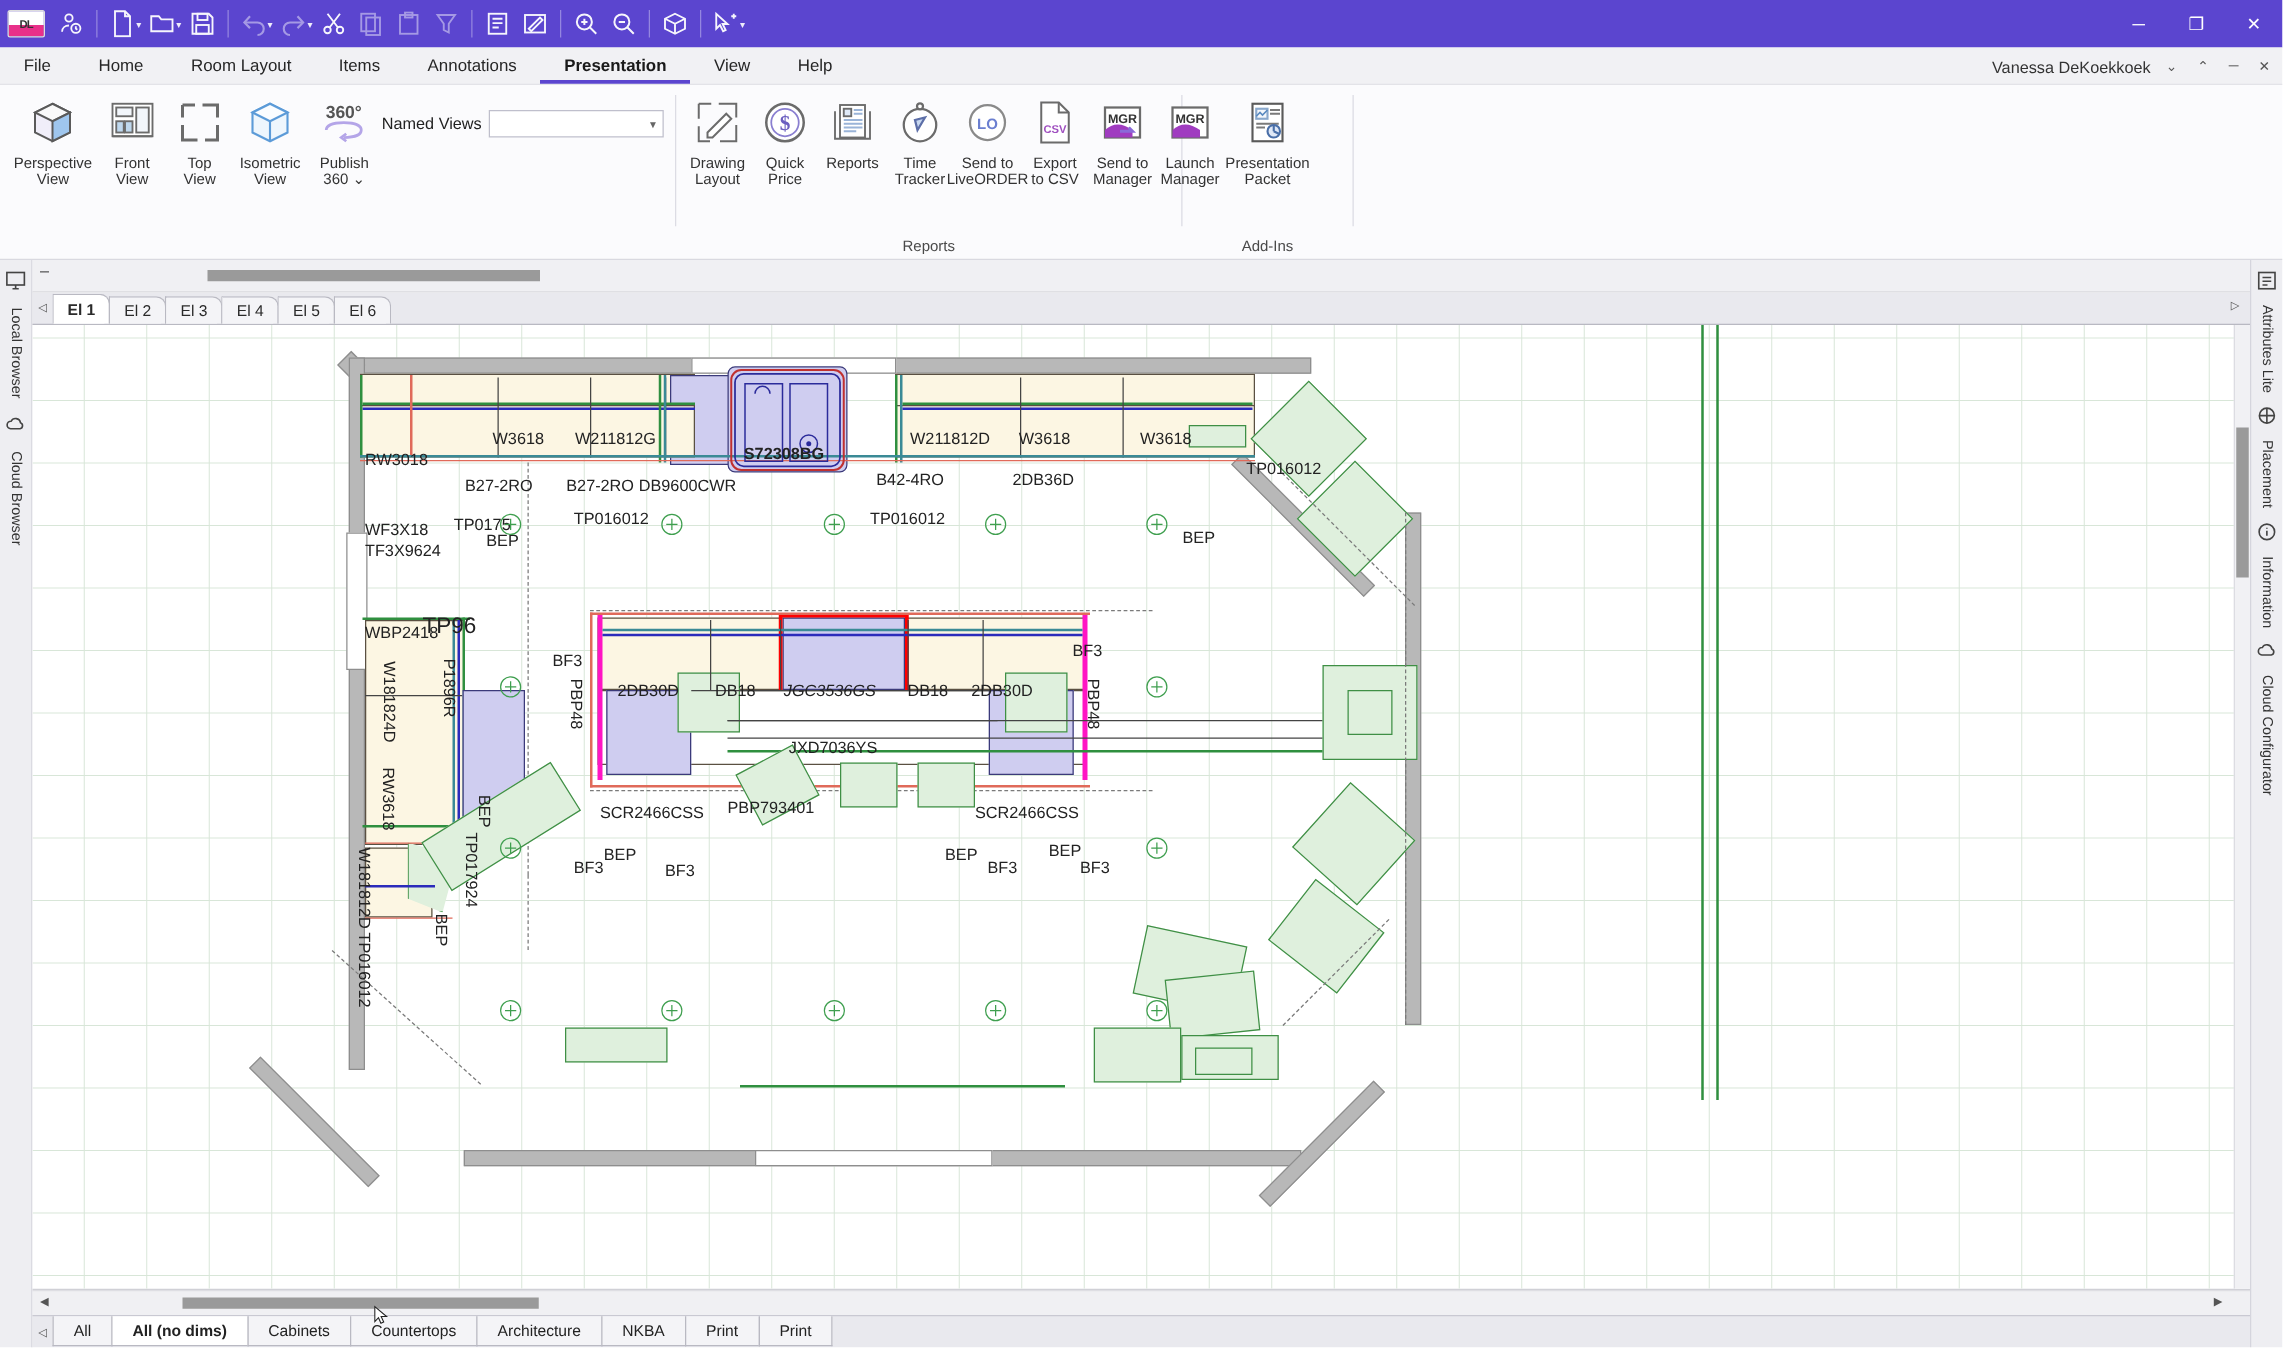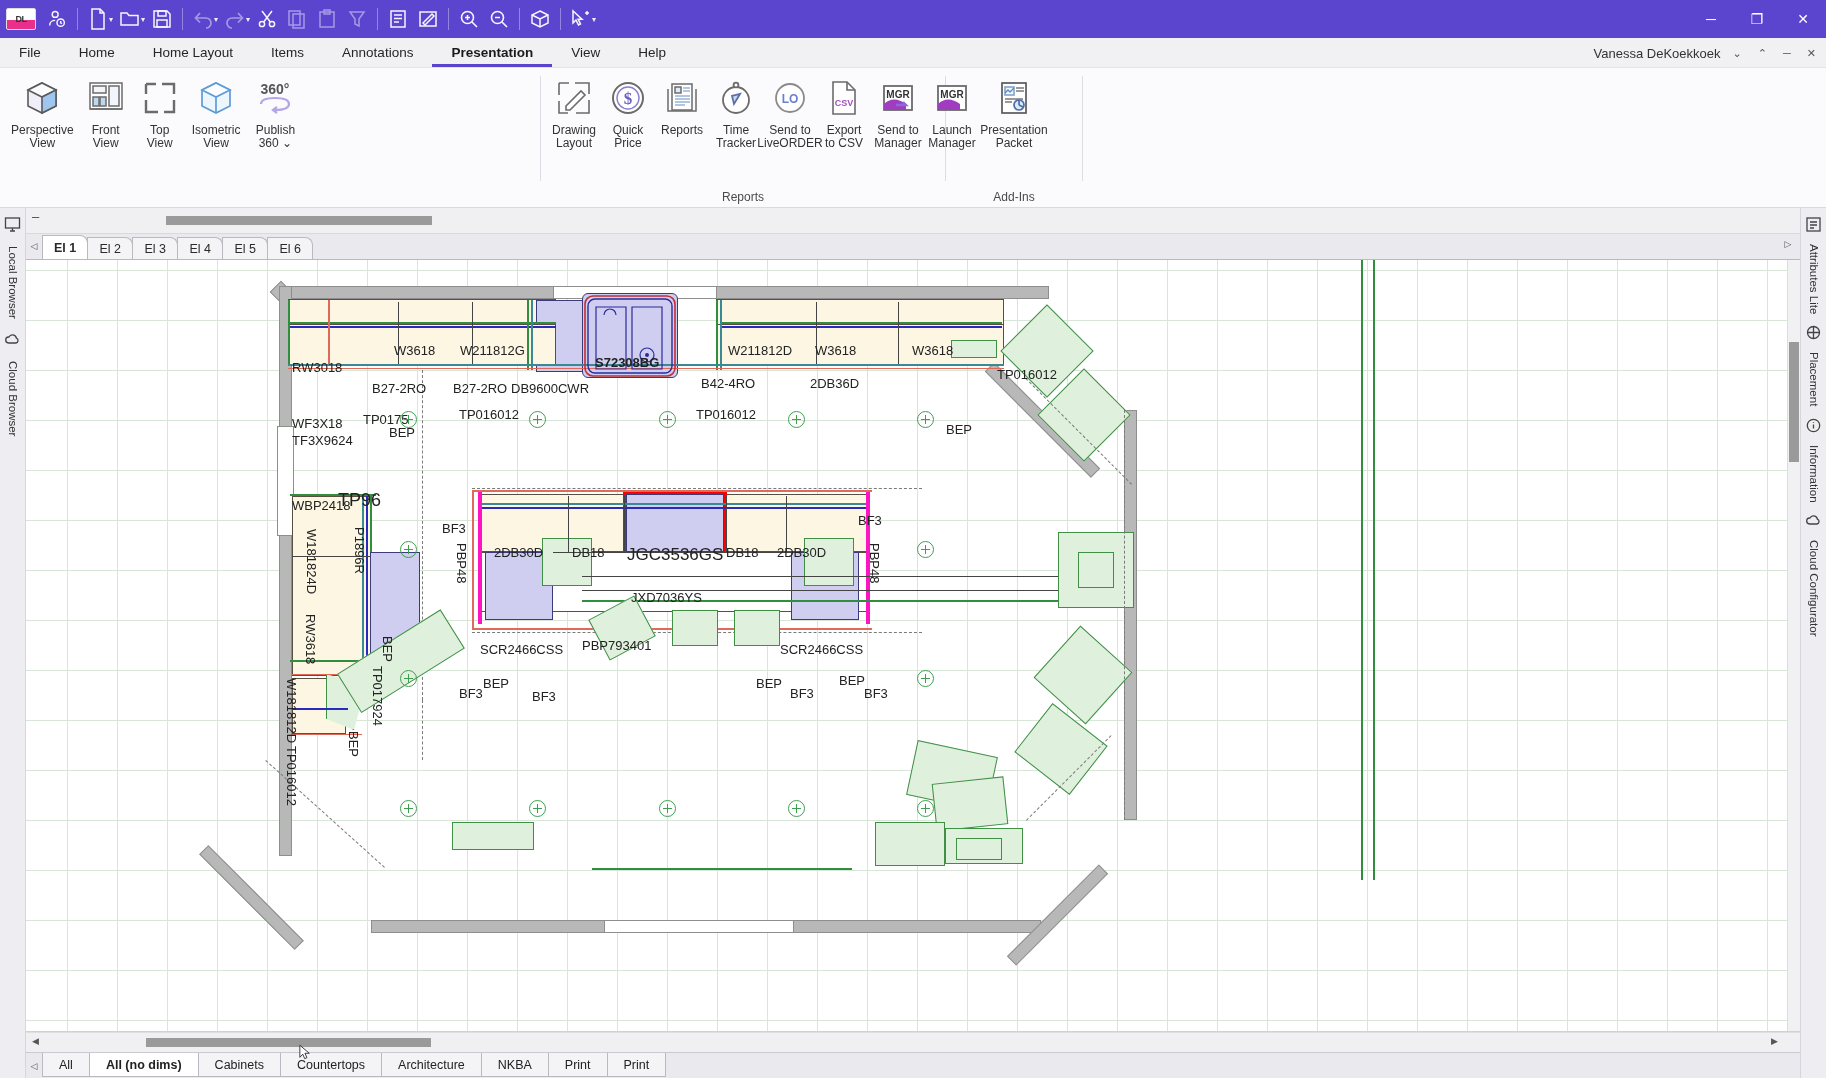--- a/index.html
+++ b/index.html
@@ -251,21 +251,21 @@
   <div class="win-ctl">
     <div>─</div>
     <div>❐</div>
     <div>✕</div>
   </div>
 </div>
 
 <div class="menubar">
   <div class="mtab">File</div>
   <div class="mtab">Home</div>
-  <div class="mtab">Home Layout</div>
+  <div class="mtab">Room Layout</div>
   <div class="mtab">Items</div>
   <div class="mtab">Annotations</div>
   <div class="mtab active">Presentation</div>
   <div class="mtab">View</div>
   <div class="mtab">Help</div>
 
   <div class="user-area">
     <span>Vanessa DeKoekkoek</span>
     <span class="mini">⌄</span>
     <span class="mini">⌃</span>
@@ -336,20 +336,26 @@
             <path d="M10 27c0-4 6-6 14-6s14 2 14 6-6 6-14 6" stroke="#b4a5e8" stroke-width="2.2" fill="none"></path>
             <path d="M26 30l-4 3 4 3" stroke="#b4a5e8" stroke-width="2.2" fill="none"></path>
           </svg>
         </div>
         <span>Publish</span>
         <span>360 ⌄</span>
       </div>
 
       <div class="rsep"></div>
 
+      <div class="namedviews">
+        <div class="nv-label">Named Views</div>
+        <div class="nv-combo">
+          <span>▼</span>
+        </div>
+      </div>
     </div>
   </div>
 
   <div class="rsep" style="margin:8px 0 26px 0"></div>
 
   <div class="rgroup" style="width:404px">
     <div class="rgroup-body">
       <div class="rbtn">
         <div class="ic">
           <svg width="40" height="40" viewBox="0 0 40 40" fill="none" stroke="#6b6b6b" stroke-width="1.6">
@@ -673,21 +679,21 @@
             <div class="lbl vert" style="left: 344px; top: 406px; font-size: 13px;">TP017924</div>
             <div class="lbl vert" style="left: 258px; top: 418px; font-size: 13px;">W181812D</div>
             <div class="lbl vert" style="left: 320px; top: 471px; font-size: 13px;">BEP</div>
             <div class="lbl vert" style="left: 258px; top: 486px; font-size: 13px;">TP016012</div>
             <div class="lbl" style="left: 416px; top: 261px; font-size: 13px;">BF3</div>
             <div class="lbl" style="left: 832px; top: 253px; font-size: 13px;">BF3</div>
             <div class="lbl vert" style="left: 428px; top: 283px; font-size: 13px;">PBP48</div>
             <div class="lbl vert" style="left: 841px; top: 283px; font-size: 13px;">PBP48</div>
             <div class="lbl" style="left: 468px; top: 285px; font-size: 13px;">2DB30D</div>
             <div class="lbl" style="left: 546px; top: 285px; font-size: 13px;">DB18</div>
-            <div class="lbl" style="left: 601px; top: 285px; font-size: 17px;">JGC3536GS</div>
+            <div class="lbl" style="left: 601px; top: 285px; font-size: 13px; font-style: italic;">JGC3536GS</div>
             <div class="lbl" style="left: 700px; top: 285px; font-size: 13px;">DB18</div>
             <div class="lbl" style="left: 751px; top: 285px; font-size: 13px;">2DB30D</div>
             <div class="lbl" style="left: 605px; top: 330px; font-size: 13px;">JXD7036YS</div>
             <div class="lbl" style="left: 454px; top: 382px; font-size: 13px;">SCR2466CSS</div>
             <div class="lbl" style="left: 754px; top: 382px; font-size: 13px;">SCR2466CSS</div>
             <div class="lbl" style="left: 556px; top: 378px; font-size: 13px;">PBP793401</div>
             <div class="lbl" style="left: 433px; top: 426px; font-size: 13px;">BF3</div>
             <div class="lbl" style="left: 457px; top: 416px; font-size: 13px;">BEP</div>
             <div class="lbl" style="left: 506px; top: 429px; font-size: 13px;">BF3</div>
             <div class="lbl" style="left: 730px; top: 416px; font-size: 13px;">BEP</div>

